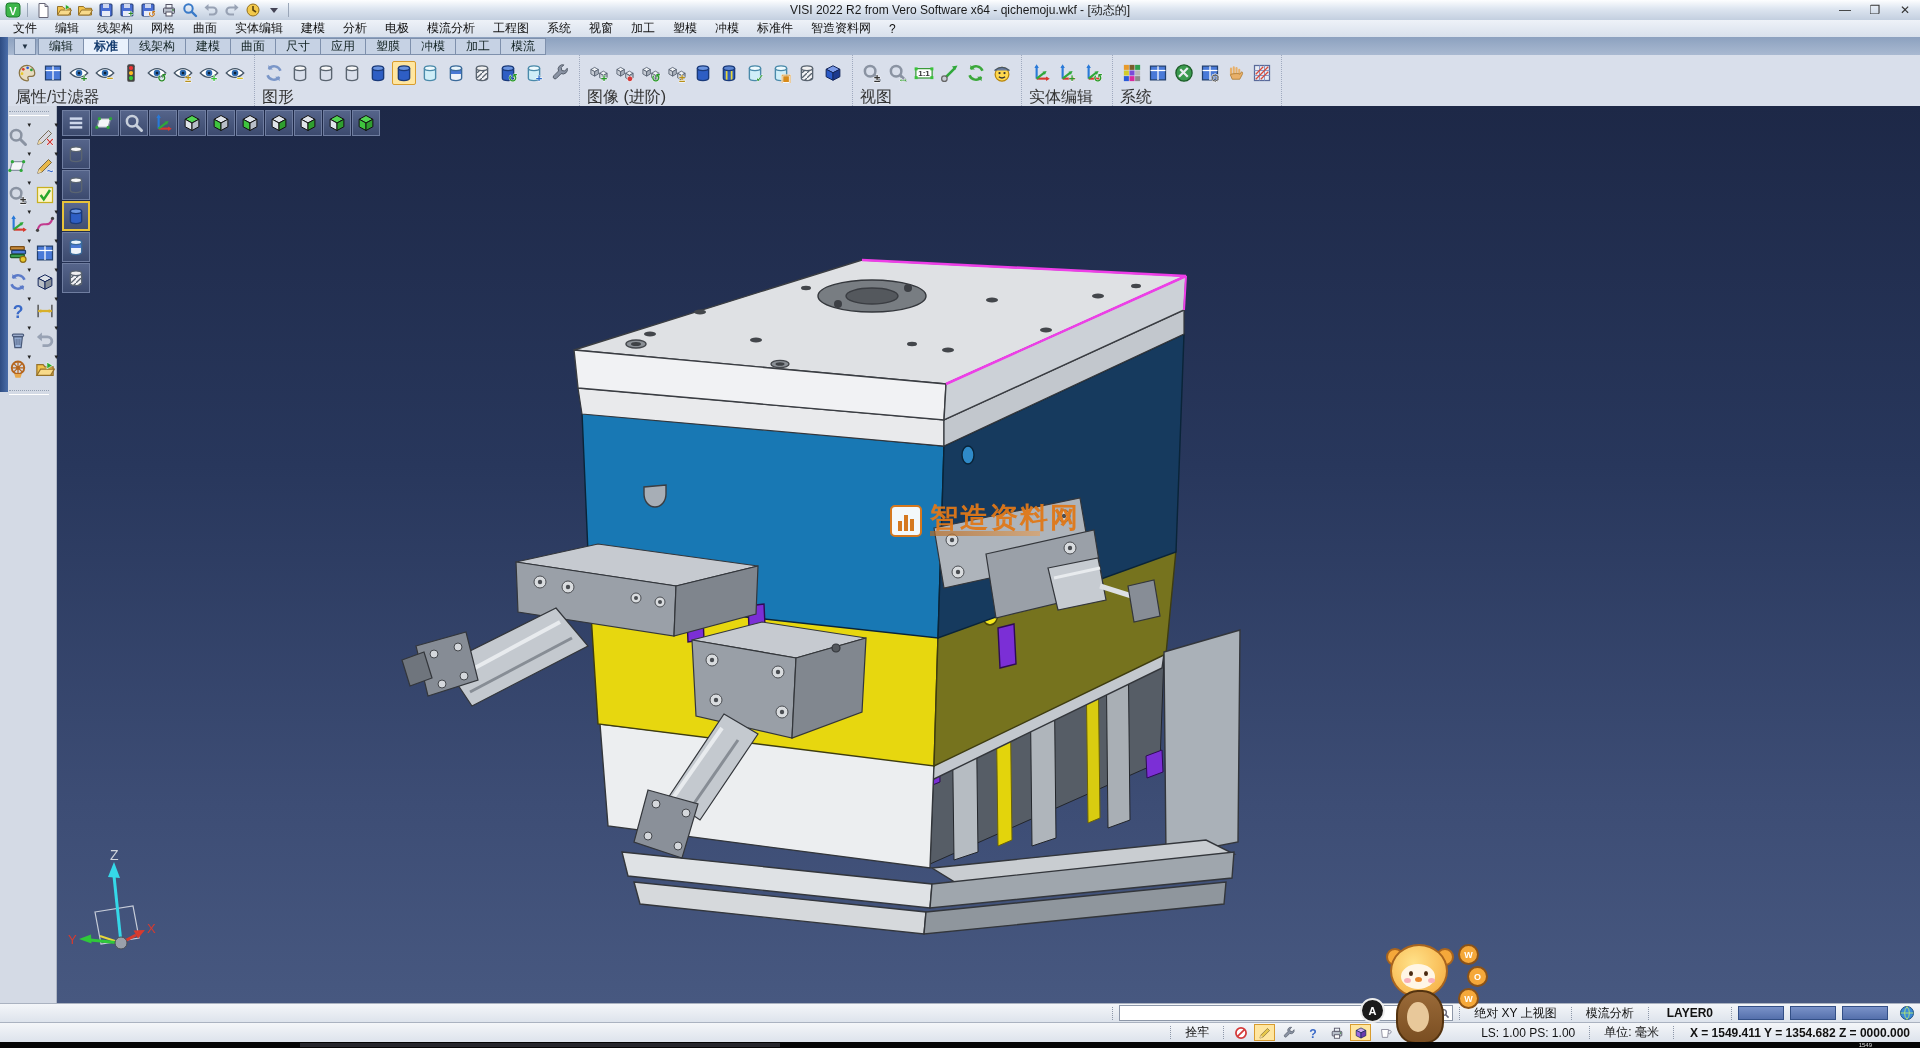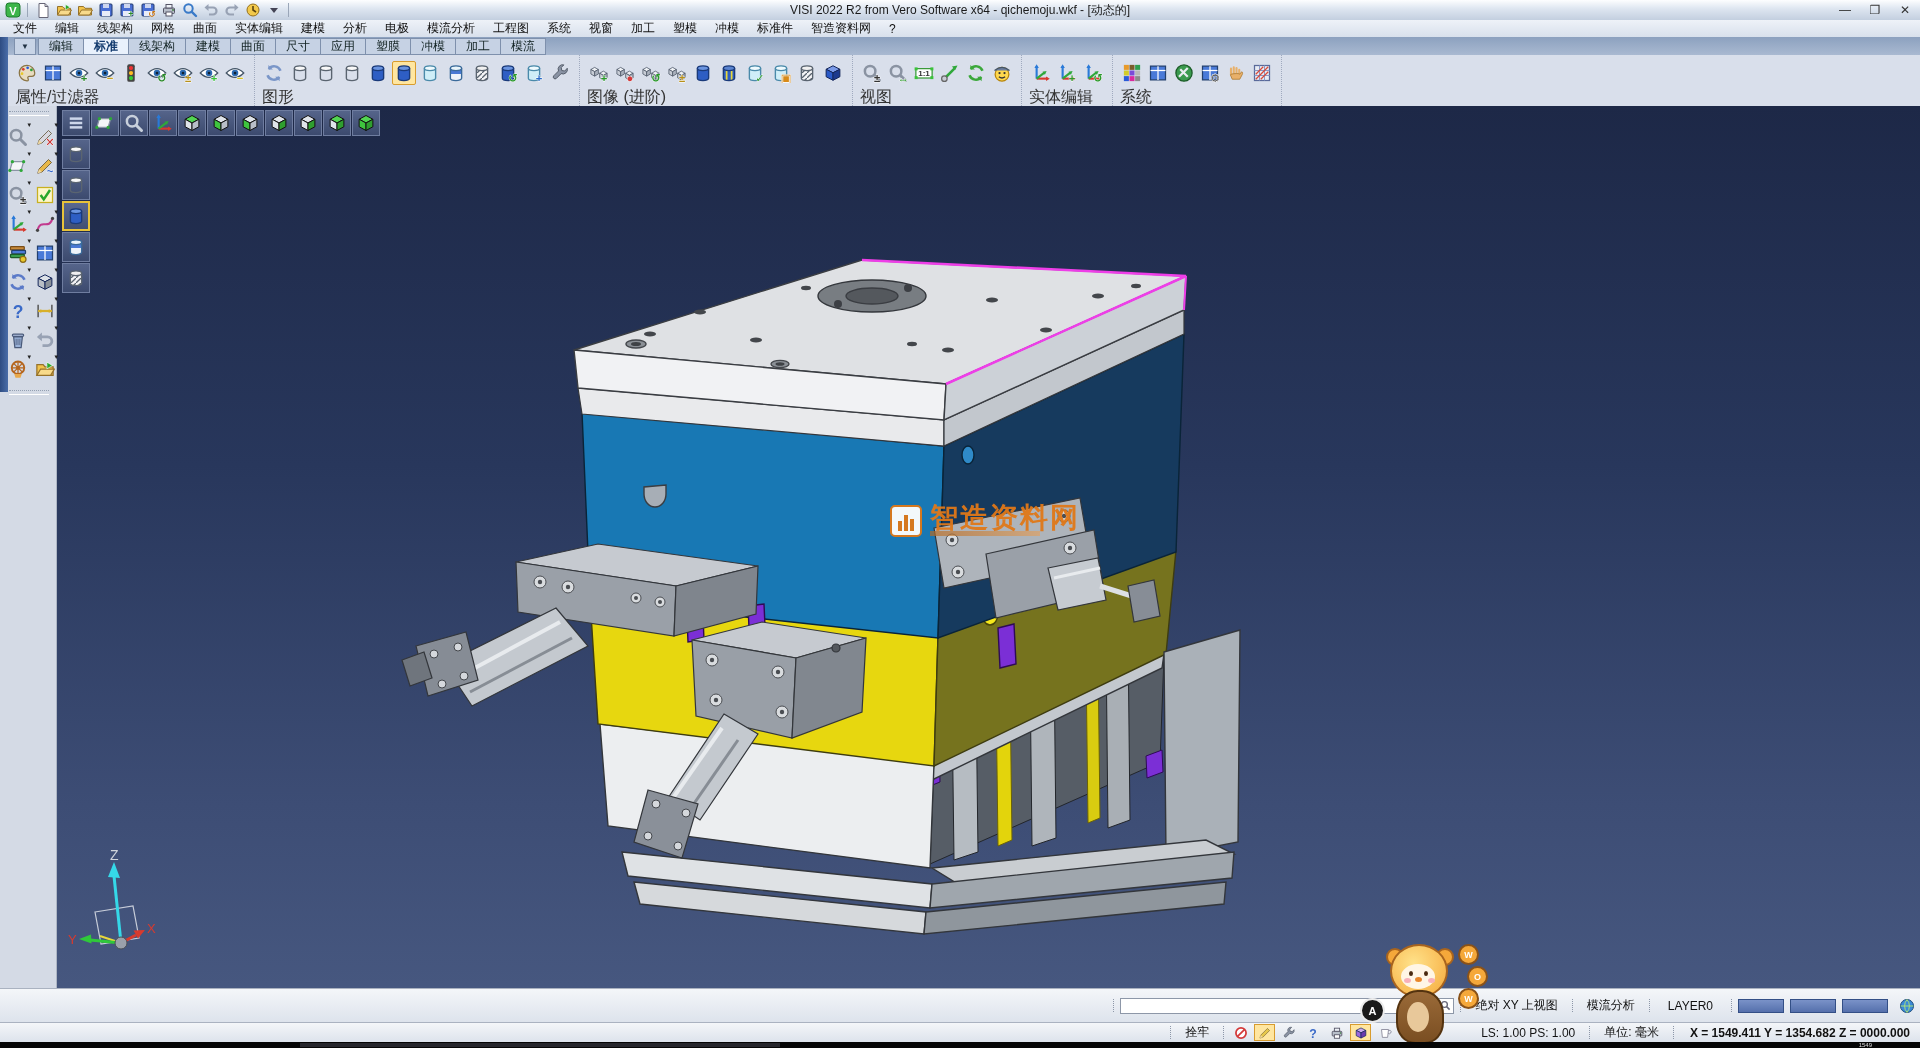--- a/index.html
+++ b/index.html
@@ -62,28 +62,28 @@
   .wm-logo{width:32px;height:32px;border-radius:5px;background:#fff;border:2px solid #e07818;
            display:flex;align-items:flex-end;justify-content:center;gap:2px;padding-bottom:4px;box-sizing:border-box;}
   .wm-bar{width:4px;background:#e07818;}
   .wm-text-wrap{display:flex;flex-direction:column;}
   .wm-text{font-size:28px;font-weight:bold;color:#e07818;letter-spacing:2px;line-height:23px;}
   .wm-sub{height:5px;width:110px;background:linear-gradient(90deg,#b86a20,#e0a060);opacity:.7;margin-top:2px;}
   
   .statusrow{position:absolute;left:0;width:100%;display:flex;align-items:center;
              background:linear-gradient(#f4f6f9,#dde3ec);border-top:1px solid #aab2c0;z-index:50;box-sizing:border-box;font-size:12px;}
   .statusrow .spacer{flex:1;}
-  #srow1{bottom:26px;height:34px;}
+  #srow1{bottom:26px;height:19px;}
   #srow2{bottom:6px;height:20px;}
   .vsep{border-left:1px dotted #8d97a8;height:13px;margin:0 6px;}
   .searchbox{width:330px;height:14px;background:#fff;border:1px solid #8d97a8;display:flex;
              align-items:center;justify-content:flex-end;padding-right:2px;}
   .searchbox svg{width:11px;height:11px;}
   .stext{padding:0 8px;white-space:nowrap;color:#111;}
-  .slayer{font-weight:normal;padding:0 12px;}
+  .slayer{font-weight:bold;padding:0 12px;}
   .bbar{width:44px;height:12px;background:linear-gradient(#7a92c8,#5570ac);border:1px solid #334f86;margin-right:6px;}
   .globe{width:16px;height:16px;margin:0 5px;}
   .sicon{width:21px;height:17px;display:flex;align-items:center;justify-content:center;box-sizing:border-box;}
   .sicon svg{width:14px;height:14px;}
   .sicon.sel{background:#ffe6a0;border:1px solid #d89c2e;}
   .coords{font-weight:bold;padding:0 10px;white-space:nowrap;}
   
   .taskstrip{position:absolute;left:0;bottom:0;width:100%;height:6px;background:#050505;z-index:70;}
   .taskseg{position:absolute;left:300px;top:1px;width:480px;height:4px;background:#26262c;}
   .taskclock{position:absolute;right:48px;top:0;font-size:6px;line-height:6px;color:#ddd;}

